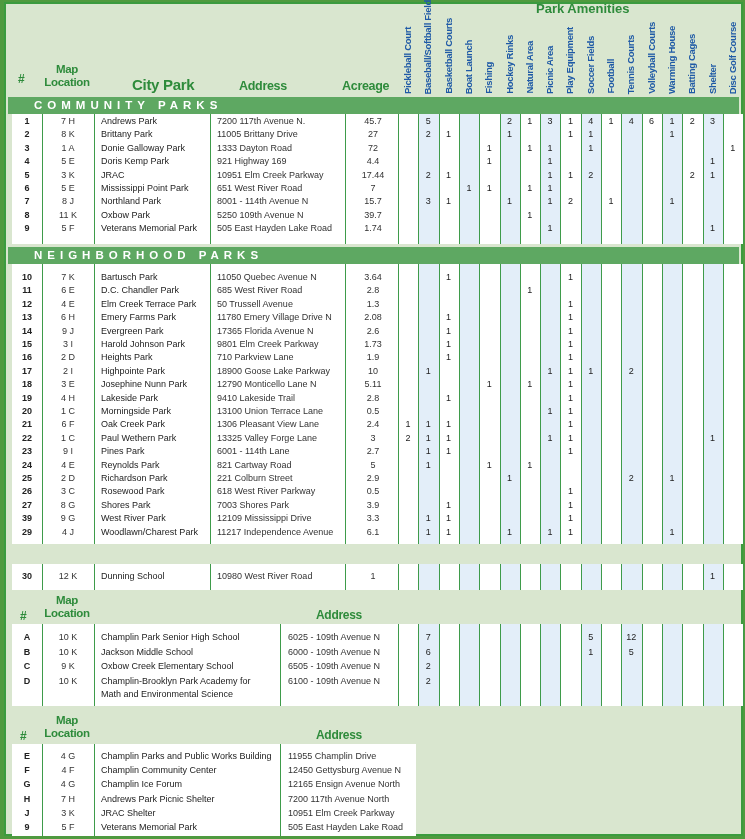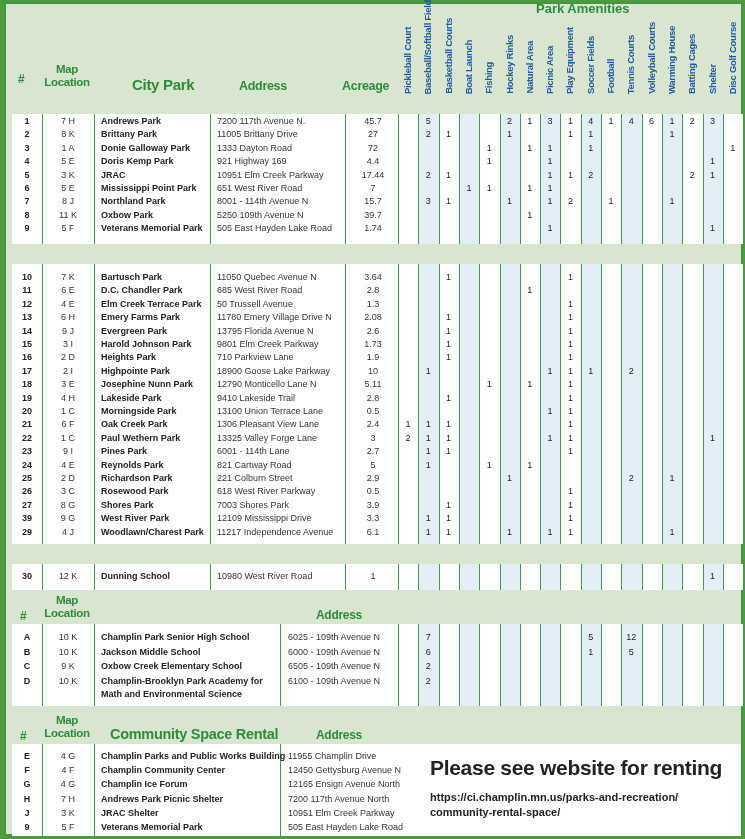--- a/index.html
+++ b/index.html
@@ -11,21 +11,21 @@
   .amen-title { color: #2e8b3b; font-weight: bold; font-size: 13px; }
   .amen-label { position: absolute; bottom: 0; writing-mode: vertical-rl; transform: rotate(180deg); color: #1f5aa6; font-weight: bold; font-size: 9.5px; letter-spacing: -0.3px; white-space: nowrap; text-align: left; }
   .band { position: absolute; left: 2px; right: 2px; height: 17px; background: #5ea862; color: #fff; font-weight: bold; font-size: 11.5px; letter-spacing: 5px; padding-left: 26px; line-height: 17px; }
   .tbl { position: absolute; left: 6px; width: 731px; background: #fff; }
   .vline { position: absolute; top: 0; bottom: 0; width: 1px; background: #3e9b4a; }
   .bluecol { position: absolute; top: 0; bottom: 0; background: #e3eef9; }
   .row { position: absolute; left: 0; width: 100%; font-size: 9px; height: 13.4px; line-height: 13.4px; color: #222; }
   .cell { position: absolute; top: 0; white-space: nowrap; }
   .c-num { left: 0; width: 30px; text-align: center; font-weight: bold; }
   .c-map { left: 36px; width: 40px; text-align: center; color: #333; }
-  .c-name { left: 89px; font-weight: bold; }
+  .c-name { left: 89px; font-weight: normal; }
   .c-addr { left: 205px; color: #333; }
   .c-acre { left: 338px; width: 46px; text-align: center; color: #333; }
   .amen { position: absolute; top: 0; width: 20px; text-align: center; }
   .rental-box { position: absolute; background: #fff; }
   .rent-big { font-weight: bold; font-size: 21px; color: #222; letter-spacing: -0.3px; }
   .rent-url { font-weight: bold; font-size: 11px; color: #222; line-height: 15px; }
 </style>
 </head>
 <body>
 
@@ -54,20 +54,21 @@
       <div class="amen-label" style="left: 578.7px; bottom: 2px;">Soccer Fields</div>
       <div class="amen-label" style="left: 599px; bottom: 2px;">Football</div>
       <div class="amen-label" style="left: 619.3px; bottom: 2px;">Tennis Courts</div>
       <div class="amen-label" style="left: 639.6px; bottom: 2px;">Volleyball Courts</div>
       <div class="amen-label" style="left: 659.9px; bottom: 2px;">Warming House</div>
       <div class="amen-label" style="left: 680.2px; bottom: 2px;">Batting Cages</div>
       <div class="amen-label" style="left: 700.5px; bottom: 2px;">Shelter</div>
       <div class="amen-label" style="left: 720.8px; bottom: 2px;">Disc Golf Course</div>
     </div>
 
+  <div class="band" style="top:93px;">COMMUNITY PARKS</div>
   <div class="tbl" id="tbl-community" style="top:110px;height:130px;">
       <div class="bluecol" style="left: 406.3px; width: 20.3px;"></div>
       <div class="bluecol" style="left: 446.9px; width: 20.3px;"></div>
       <div class="bluecol" style="left: 487.5px; width: 20.3px;"></div>
       <div class="bluecol" style="left: 528.1px; width: 20.3px;"></div>
       <div class="bluecol" style="left: 568.7px; width: 20.3px;"></div>
       <div class="bluecol" style="left: 609.3px; width: 20.3px;"></div>
       <div class="bluecol" style="left: 649.9px; width: 20.3px;"></div>
       <div class="bluecol" style="left: 690.5px; width: 20.3px;"></div>
       <div class="vline" style="left: 30px;"></div>
@@ -303,20 +304,21 @@
         <div class="amen" style="left: 589px;"></div>
         <div class="amen" style="left: 609.3px;"></div>
         <div class="amen" style="left: 629.6px;"></div>
         <div class="amen" style="left: 649.9px;"></div>
         <div class="amen" style="left: 670.2px;"></div>
         <div class="amen" style="left: 690.5px;">1</div>
         <div class="amen" style="left: 710.8px;"></div>
       </div>
     </div>
 
+  <div class="band" style="top:243px;">NEIGHBORHOOD PARKS</div>
   <div class="tbl" id="tbl-neighborhood" style="top:260px;height:280px;">
       <div class="bluecol" style="left: 406.3px; width: 20.3px;"></div>
       <div class="bluecol" style="left: 446.9px; width: 20.3px;"></div>
       <div class="bluecol" style="left: 487.5px; width: 20.3px;"></div>
       <div class="bluecol" style="left: 528.1px; width: 20.3px;"></div>
       <div class="bluecol" style="left: 568.7px; width: 20.3px;"></div>
       <div class="bluecol" style="left: 609.3px; width: 20.3px;"></div>
       <div class="bluecol" style="left: 649.9px; width: 20.3px;"></div>
       <div class="bluecol" style="left: 690.5px; width: 20.3px;"></div>
       <div class="vline" style="left: 30px;"></div>
@@ -434,21 +436,21 @@
         <div class="amen" style="left: 629.6px;"></div>
         <div class="amen" style="left: 649.9px;"></div>
         <div class="amen" style="left: 670.2px;"></div>
         <div class="amen" style="left: 690.5px;"></div>
         <div class="amen" style="left: 710.8px;"></div>
       </div>
       <div class="row" style="top: 60.6px;">
         <div class="cell c-num">14</div>
         <div class="cell c-map">9 J</div>
         <div class="cell c-name">Evergreen Park</div>
-        <div class="cell c-addr">13795 Florida Avenue N</div>
+        <div class="cell c-addr">17365 Florida Avenue N</div>
         <div class="cell c-acre">2.6</div>
         <div class="amen" style="left: 386px;"></div>
         <div class="amen" style="left: 406.3px;"></div>
         <div class="amen" style="left: 426.6px;">1</div>
         <div class="amen" style="left: 446.9px;"></div>
         <div class="amen" style="left: 467.2px;"></div>
         <div class="amen" style="left: 487.5px;"></div>
         <div class="amen" style="left: 507.8px;"></div>
         <div class="amen" style="left: 528.1px;"></div>
         <div class="amen" style="left: 548.4px;">1</div>
@@ -1009,21 +1011,20 @@
         <div class="amen" style="left: 690.5px;"></div>
         <div class="amen" style="left: 710.8px;"></div>
       </div>
     </div>
 
   <div class="abs hdr-green" style="left:14px;top:725px;font-size:12px;">#</div>
   <div class="abs hdr-green" style="left:36px;top:710px;width:50px;text-align:center;font-size:11.5px;line-height:13px;">
     <div>Map</div>
     <div>Location</div>
   </div>
-  <div class="abs hdr-green" style="left:104px;top:722px;font-size:14.5px;">Community Space Rental</div>
   <div class="abs hdr-green" style="left:310px;top:724px;font-size:12px;">Address</div>
   <div class="tbl" id="tbl-rental" style="top: 740px; height: 92px; width: 404px; overflow: hidden;">
       <div class="vline" style="left: 30px;"></div>
       <div class="vline" style="left: 82px;"></div>
       <div class="vline" style="left: 268px;"></div>
       <div class="row" style="top: 6px;">
         <div class="cell c-num">E</div>
         <div class="cell c-map">4 G</div>
         <div class="cell c-name">Champlin Parks and Public Works Building</div>
         <div class="cell" style="left: 276px; color: rgb(51, 51, 51);">11955 Champlin Drive</div>
@@ -1053,20 +1054,13 @@
         <div class="cell" style="left: 276px; color: rgb(51, 51, 51);">10951 Elm Creek Parkway</div>
       </div>
       <div class="row" style="top: 77px;">
         <div class="cell c-num">9</div>
         <div class="cell c-map">5 F</div>
         <div class="cell c-name">Veterans Memorial Park</div>
         <div class="cell" style="left: 276px; color: rgb(51, 51, 51);">505 East Hayden Lake Road</div>
       </div>
     </div>
 
-  <div class="rental-box" style="left:410px;top:740px;width:325px;height:92px;">
-    <div class="rent-big abs" style="left:14px;top:12px;">Please see website for renting</div>
-    <div class="rent-url abs" style="left:14px;top:46px;">
-      <div>https://ci.champlin.mn.us/parks-and-recreation/</div>
-      <div>community-rental-space/</div>
-    </div>
-  </div>
 </div>
 
 </body></html>

